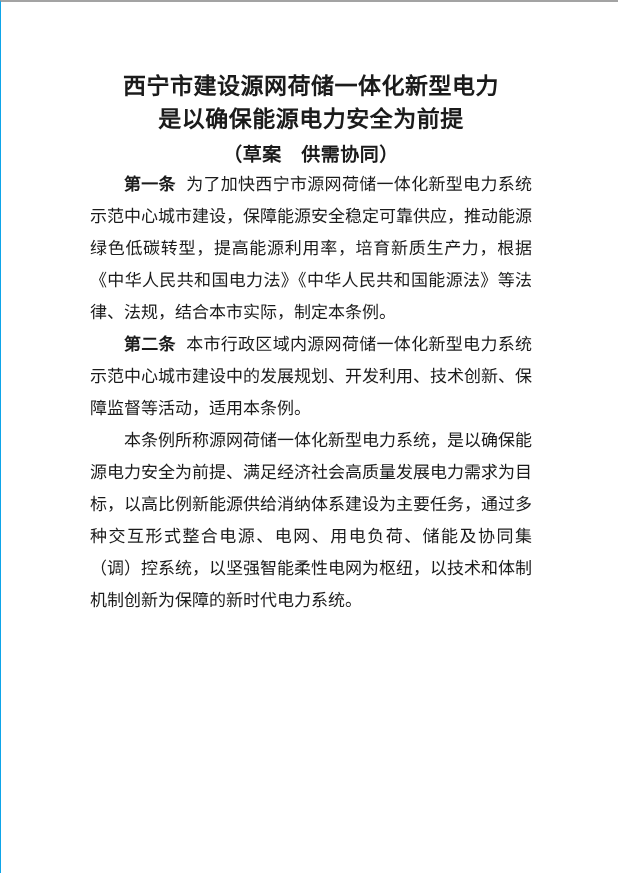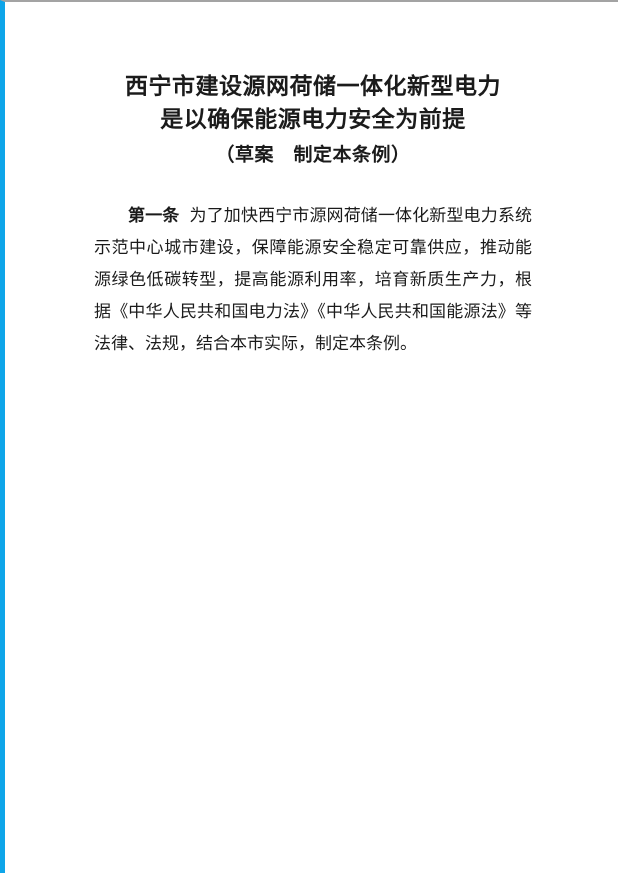--- a/index.html
+++ b/index.html
@@ -7,21 +7,21 @@
     padding: 0;
     background: #ffffff;
   }
   .page {
     position: relative;
     width: 618px;
     height: 873px;
     box-sizing: border-box;
     background: #ffffff;
     border-top: 2px solid #a3a3a3;
-    border-left: 5px solid #0ea5e9;
+    border-left: 1px solid #0ea5e9;
     padding: 68px 86px 0 89px;
     overflow: hidden;
     font-family: "Liberation Sans", "DejaVu Sans", sans-serif;
     color: #1b1b1b;
   }
   .doc-title {
     margin: 0;
     padding: 0;
     font-size: 23px;
     font-weight: 700;
@@ -34,21 +34,20 @@
   }
   .doc-subtitle {
     margin-top: 4px;
     font-size: 19px;
     font-weight: 700;
     line-height: 29px;
     text-align: center;
     letter-spacing: 0.5px;
   }
   .doc-body {
-    margin-top: 31px;
     font-size: 17px;
     line-height: 32px;
   }
   .doc-body p {
     margin: 0;
     padding: 0;
     text-indent: 2em;
     text-align: justify;
     text-justify: inter-ideograph;
   }
@@ -63,24 +62,26 @@
 </head>
 <body>
 
 <div class="page">
 
   <h1 class="doc-title">
     <span class="title-line">西宁市建设源网荷储一体化新型电力</span>
     <span class="title-line">是以确保能源电力安全为前提</span>
   </h1>
 
-  <div class="doc-subtitle">（草案　制定本条例）</div>
+  <div class="doc-subtitle">（草案　供需协同）</div>
 
   <div class="doc-body">
 
     <p><span class="article-label">第一条</span><span>为了加快西宁市源网荷储一体化新型电力系统示范中心城市建设，保障能源安全稳定可靠供应，推动能源绿色低碳转型，提高能源利用率，培育新质生产力，根据《中华人民共和国电力法》《中华人民共和国能源法》等法律、法规，结合本市实际，制定本条例。</span></p>
 
+    <p><span class="article-label">第二条</span><span>本市行政区域内源网荷储一体化新型电力系统示范中心城市建设中的发展规划、开发利用、技术创新、保障监督等活动，适用本条例。</span></p>
 
+    <p><span>本条例所称源网荷储一体化新型电力系统，是以确保能源电力安全为前提、满足经济社会高质量发展电力需求为目标，以高比例新能源供给消纳体系建设为主要任务，通过多种交互形式整合电源、电网、用电负荷、储能及协同集（调）控系统，以坚强智能柔性电网为枢纽，以技术和体制机制创新为保障的新时代电力系统。</span></p>
 
 
   </div>
 
 </div>
 
 </body></html>

